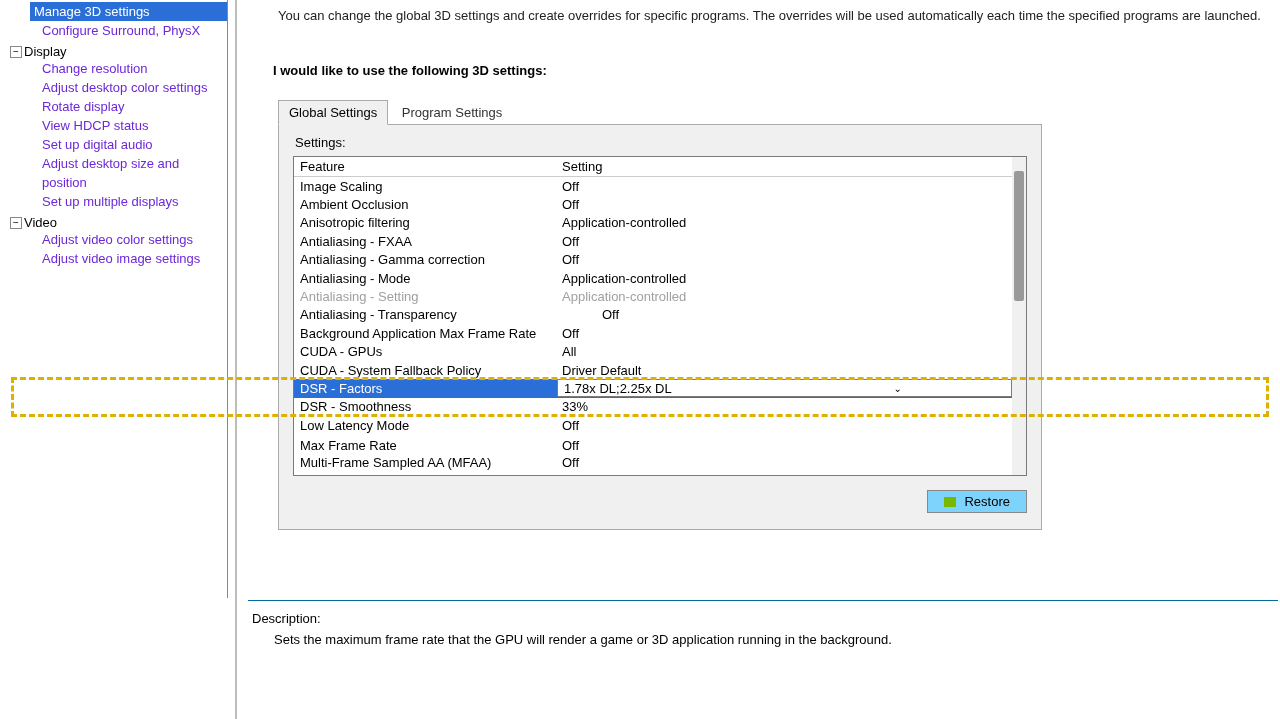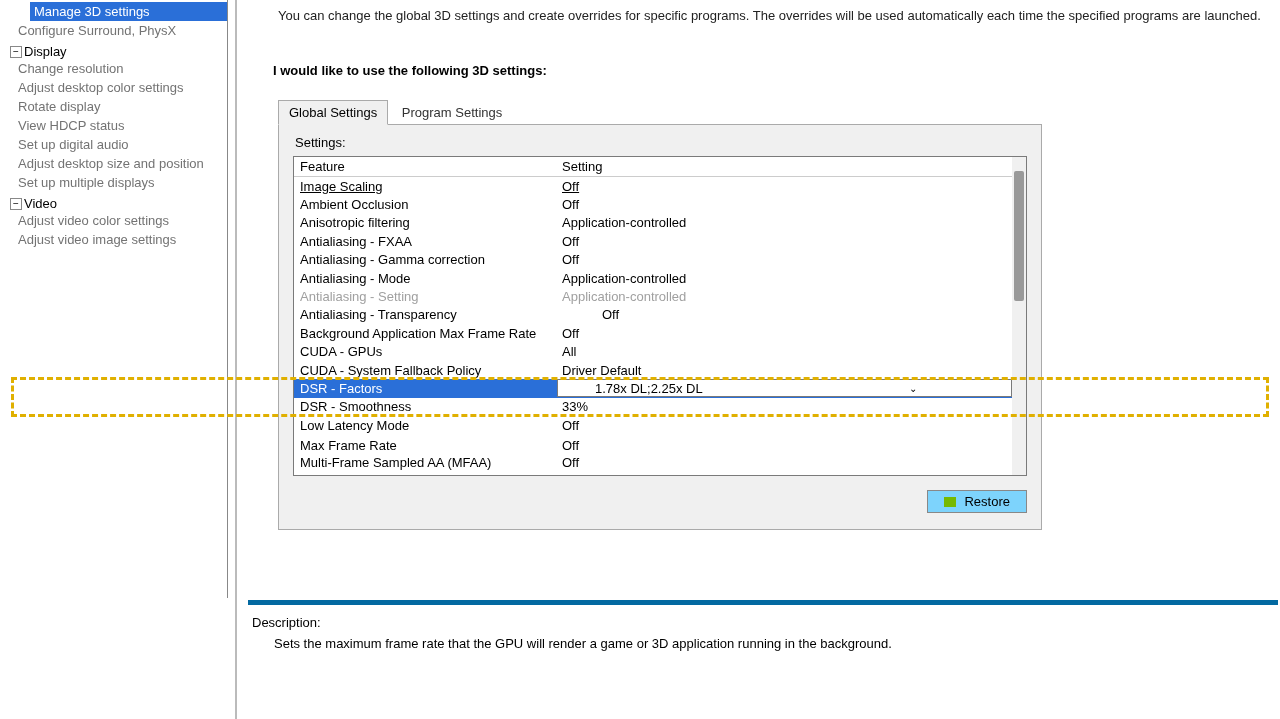--- a/index.html
+++ b/index.html
@@ -1,21 +1,21 @@
 <!DOCTYPE html>
 <html><head>
 <meta charset="utf-8">
 <style>
 * { box-sizing: border-box; margin: 0; padding: 0; font-family: "Segoe UI", Tahoma, sans-serif; font-size: 13px; }
 body { background: #fff; color: #000; width: 1280px; height: 719px; overflow: hidden; position: relative; }
 .sidebar { position: absolute; left: 0; top: 0; width: 228px; height: 598px; border-right: 1px solid #888; background: #fff; padding: 2px 0 0 10px; }
 .tree-node { display: flex; align-items: center; }
 .expand-icon { width: 12px; height: 12px; border: 1px solid #888; display: inline-flex; align-items: center; justify-content: center; font-size: 10px; line-height: 8px; cursor: pointer; background: #fff; margin-right: 2px; }
 .tree-label { color: #000; }
-.tree-item { margin-left: 8px; color: #737373; cursor: pointer; line-height: 19px; position: relative; }
+.tree-item { margin-left: 32px; color: #6d28d9; cursor: pointer; line-height: 19px; position: relative; }
 .tree-item.selected { background: #2a6fd8; color: #fff; padding: 0 4px; margin-left: 20px; }
 .tree-group { margin-top: 4px; }
 .content-divider { position: absolute; left: 235px; top: 0; width: 2px; height: 719px; background: #bbb; }
 .main { position: absolute; left: 248px; top: 0; width: 1030px; }
 .intro { padding: 8px 10px 20px 30px; color: #222; }
 .section-title { font-weight: bold; padding: 20px 0 12px 25px; }
 .tabs { margin-left: 30px; }
 .tab { display: inline-block; padding: 4px 10px; cursor: pointer; position: relative; }
 .tab.active { border: 1px solid #aaa; border-bottom: 1px solid #f0f0f0; background: #f0f0f0; z-index: 2; margin-top: 10px; }
 .tab.inactive { color: #333; }
@@ -26,28 +26,28 @@
 .col-feature { width: 262px; padding: 2px 6px; }
 .col-setting { flex: 1; padding: 2px 6px; }
 .table-body { position: absolute; top: 20px; left: 0; right: 14px; bottom: 0; overflow: hidden; }
 .row { display: flex; height: 18.4px; align-items: center; }
 .row .f { width: 262px; padding: 0 6px; white-space: nowrap; }
 .row .s { flex: 1; padding: 0 6px; white-space: nowrap; }
 .row.disabled { color: #a0a0a0; }
 .row.selected { background: #2a6fd8; color: #fff; }
 .row.selected .f { color: #fff; }
 .dropdown-field { position: absolute; left: 263px; right: 0; top: 0; height: 18px; border: 1px solid #7a7a7a; background: #fff; display: flex; align-items: center; }
-.dropdown-field span { padding: 0 6px; flex: 1; color: #000; margin-left: 31px; }
+.dropdown-field span { padding: 0 6px; flex: 1; color: #000; }
 .dropdown-caret { width: 18px; text-align: center; color: #555; font-size: 10px; }
 .scrollbar-track { position: absolute; right: 0; top: 0; width: 14px; bottom: 0; background: #f0f0f0; }
 .scrollbar-thumb { position: absolute; right: 2px; top: 14px; width: 10px; height: 130px; background: #999; border-radius: 2px; }
 .restore-wrap { text-align: right; padding-top: 14px; }
 .restore-btn { display: inline-flex; align-items: center; gap: 8px; border: 1px solid #888; background: #7dd3fc; padding: 3px 16px; cursor: pointer; }
 .nv-icon { width: 12px; height: 10px; background: #76b900; display: inline-block; }
-.desc-block { margin-top: 70px; border-top: 5px solid #0369a1; padding-top: 10px; margin-left: 0; }
+.desc-block { margin-top: 70px; border-top: 1px solid #0369a1; padding-top: 10px; margin-left: 0; }
 .desc-label { padding-left: 4px; }
 .desc-text { padding: 6px 0 0 26px; }
 .highlight-band { position: absolute; left: 11px; right: 11px; top: 377px; height: 40px; border: 3px dashed #e0b000; pointer-events: none; z-index: 50; }
 </style>
 </head>
 <body>
 
 <div class="sidebar">
   <div class="tree-item selected">Manage 3D settings</div>
   <div class="tree-item">Configure Surround, PhysX</div>
@@ -92,21 +92,21 @@
   </div>
 
   <div class="panel">
     <div class="settings-label">Settings:</div>
     <div class="table-wrap">
       <div class="table-head">
         <div class="col-feature">Feature</div>
         <div class="col-setting">Setting</div>
       </div>
       <div class="table-body" id="table-body">
-          <div class="row" style="position: relative; text-decoration: underline;">
+          <div class="row" style="position: relative;">
             <div class="f">Image Scaling</div>
             <div class="s">Off</div>
           </div>
           <div class="row" style="position: relative;">
             <div class="f">Ambient Occlusion</div>
             <div class="s">Off</div>
           </div>
           <div class="row" style="position: relative;">
             <div class="f">Anisotropic filtering</div>
             <div class="s">Application-controlled</div>

